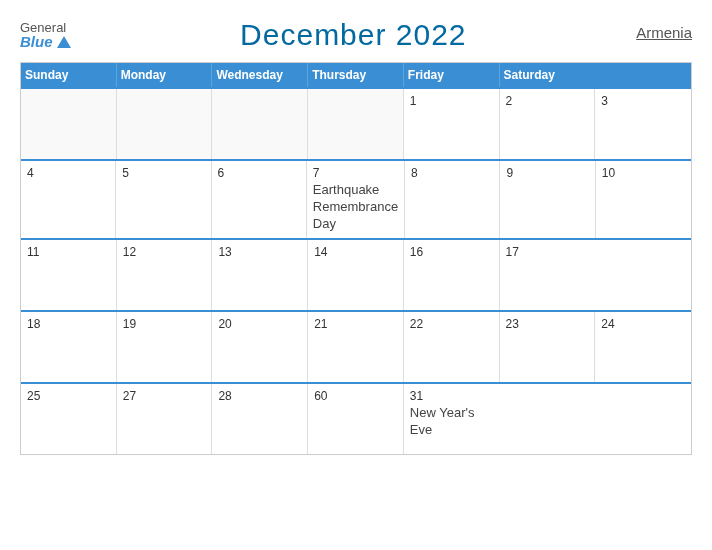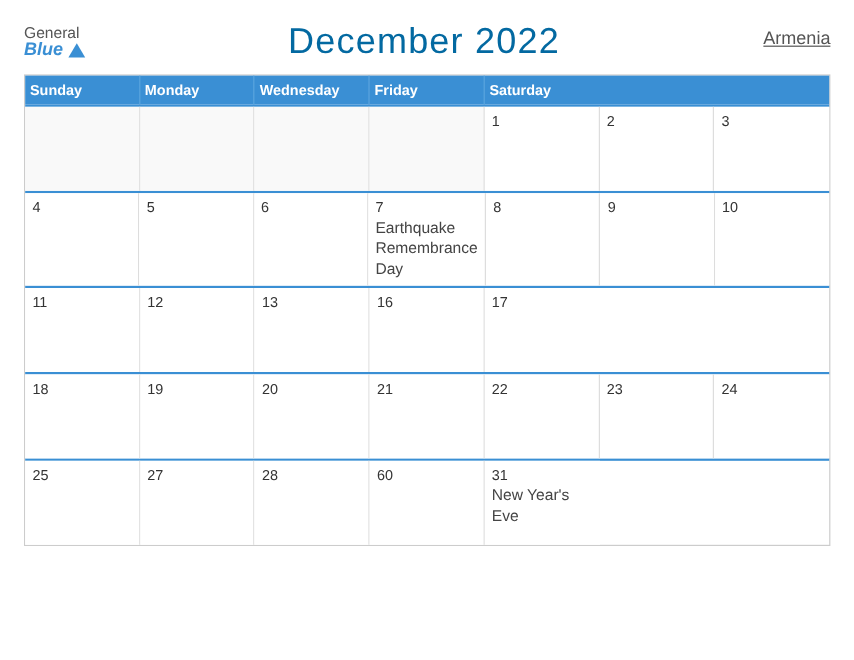--- a/index.html
+++ b/index.html
@@ -139,20 +139,21 @@
     </div>
     <div class="month-title">December 2022</div>
     <div class="country">Armenia</div>
   </div>
 
   <div class="calendar">
     <div class="cal-header">
     <div class="cal-header-cell">Sunday</div>
         <div class="cal-header-cell">Monday</div>
         <div class="cal-header-cell">Wednesday</div>
+        <div class="cal-header-cell">Thursday</div>
         <div class="cal-header-cell">Friday</div>
         <div class="cal-header-cell">Saturday</div>
       </div>
     <div class="cal-body">
     <div class="cal-week">
           <div class="cal-cell empty"></div>
           <div class="cal-cell empty"></div>
           <div class="cal-cell empty"></div>
           <div class="cal-cell empty"></div>
           <div class="cal-cell">
@@ -193,20 +194,23 @@
           <div class="cal-cell">
             <span class="day-num">11</span>
           </div>
           <div class="cal-cell">
             <span class="day-num">12</span>
           </div>
           <div class="cal-cell">
             <span class="day-num">13</span>
           </div>
           <div class="cal-cell">
+            <span class="day-num">14</span>
+          </div>
+          <div class="cal-cell">
             <span class="day-num">16</span>
           </div>
           <div class="cal-cell">
             <span class="day-num">17</span>
           </div>
         </div>
         <div class="cal-week">
           <div class="cal-cell">
             <span class="day-num">18</span>
           </div>

